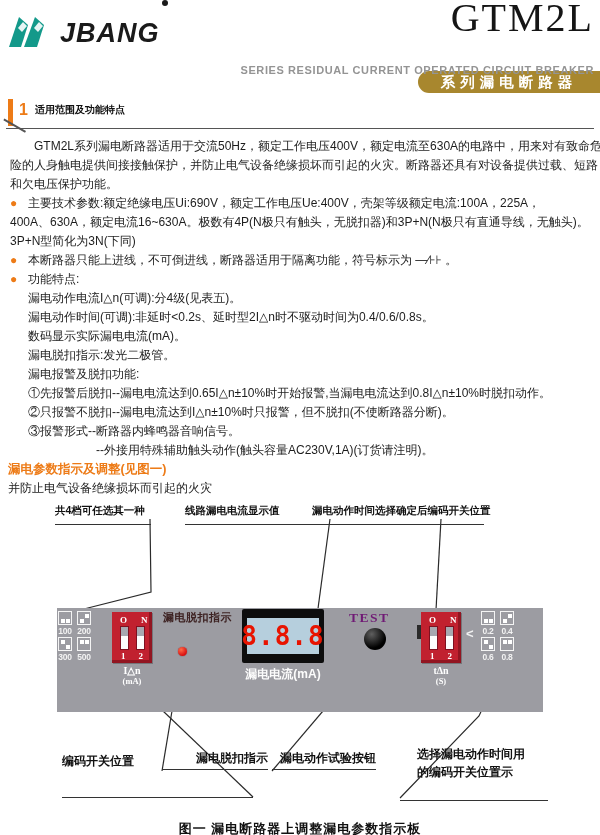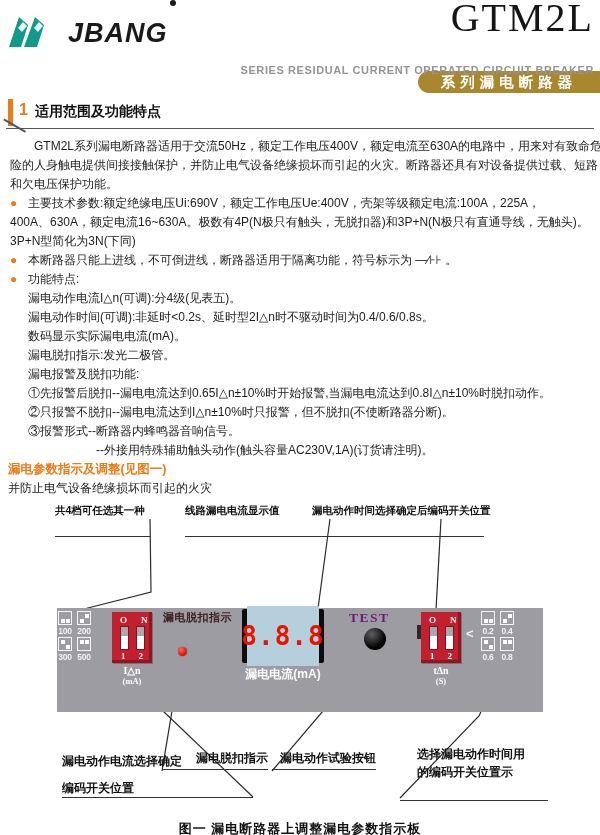--- a/index.html
+++ b/index.html
@@ -1,46 +1,46 @@
 <!DOCTYPE html>
 <html><head>
 <meta charset="utf-8">
 <style>
   html,body{margin:0;padding:0;background:#fff;}
   #page{position:relative;width:600px;height:835px;background:#ffffff;overflow:hidden;
         font-family:"Liberation Sans",sans-serif;color:#222;}
   
   .logo{position:absolute;left:8px;top:12px;display:flex;align-items:flex-start;}
   .logo svg{display:block;}
-  .brand-text{font-style:italic;font-weight:bold;font-size:27px;letter-spacing:1px;color:#1a1a1a;margin-left:12px;margin-top:6px;}
+  .brand-text{font-style:italic;font-weight:bold;font-size:27px;letter-spacing:1px;color:#1a1a1a;margin-left:4px;margin-top:6px;}
   .brand-dot{width:6px;height:6px;border-radius:50%;background:#1a1a1a;display:inline-block;margin-left:2px;position:relative;top:-12px;}
   .gtm-title{position:absolute;right:6px;top:-6px;font-family:"Liberation Serif",serif;font-size:40px;letter-spacing:2px;color:#151515;}
   .series-badge{position:absolute;left:418px;top:27px;width:182px;height:22px;background:#a8872e;
         border-radius:11px 0 0 11px;color:#fff;font-size:14.5px;font-weight:bold;letter-spacing:5px;
         text-align:center;line-height:23px;margin-top:44px;}
   .subtitle-en{position:absolute;right:6px;top:64px;font-size:11px;font-weight:bold;color:#949494;letter-spacing:0.6px;}
   
   .sec-bar{position:absolute;left:8px;top:99px;width:5px;height:27px;background:#ed7b17;}
   .sec-num{position:absolute;left:19px;top:101px;color:#ed7b17;font-weight:bold;font-size:16px;}
-  .sec-title{position:absolute;left:35px;top:103px;font-weight:bold;font-size:14px;color:#111;}
+  .sec-title{position:absolute;left:35px;top:103px;font-weight:bold;font-size:10px;color:#111;}
   .sec-line{position:absolute;left:6px;top:128px;width:588px;border-top:1.5px solid #555;}
   .sec-diag{position:absolute;left:1px;top:131px;width:25px;height:1.5px;background:#555;
         transform:rotate(30deg);transform-origin:right top;}
   
   .body-text{position:absolute;left:10px;top:137px;width:584px;font-size:12px;line-height:19px;color:#1d1d1d;font-weight:500;}
   .bl{white-space:nowrap;}
   .bl-indent{text-indent:24px;}
   .bl-bullet{position:relative;padding-left:18px;}
   .bl-bullet .blt{position:absolute;left:0;top:0;color:#ed7b17;font-size:12px;}
   .bl-sub{padding-left:18px;}
   .bl-sub2{padding-left:86px;}
   .sub-heading{position:absolute;left:8px;top:461px;color:#ed7b17;font-weight:bold;font-size:12.5px;}
   .sub-example{position:absolute;left:8px;top:480px;font-size:12px;color:#222;}
   
-  .cl-top{position:absolute;font-size:10.5px;font-weight:bold;color:#111;border-bottom:1.2px solid #333;padding-bottom:18px;white-space:nowrap;}
+  .cl-top{position:absolute;font-size:10.5px;font-weight:bold;color:#111;border-bottom:1.2px solid #333;padding-bottom:6px;white-space:nowrap;}
   #cl-top-0{left:55px;top:504px;width:96px;}
   #cl-top-1{left:185px;top:504px;width:148px;}
   #cl-top-2{left:312px;top:504px;width:172px;}
   .panel{position:absolute;left:57px;top:608px;width:486px;height:104px;background:#9c9ca2;}
   
   .opt-group{position:absolute;display:grid;grid-template-columns:14px 14px;column-gap:5px;row-gap:0px;}
   #current-group{left:1px;top:3px;}
   #time-group{left:424px;top:3px;}
   .opt-cell{width:14px;text-align:center;margin-bottom:1px;}
   .ind-square{position:relative;width:12px;height:12px;border:1.5px solid #f4f4f4;margin:0 auto;}
@@ -61,21 +61,21 @@
   .dip-nums{font-size:9px;font-weight:bold;color:#fff;display:flex;justify-content:space-between;padding:1px 9px 0 9px;font-family:"Liberation Serif",serif;}
   .dip-tab{position:absolute;left:-4px;top:13px;width:4px;height:14px;background:#2a2a2a;}
   .dip-label{font-size:10px;font-weight:bold;color:#fff;text-align:center;margin-top:2px;font-family:"Liberation Serif",serif;}
   .dip-unit{font-size:8.5px;font-weight:bold;color:#fff;text-align:center;font-family:"Liberation Serif",serif;}
   
   .trip-label{position:absolute;left:106px;top:2px;font-size:11px;font-weight:bold;color:#3d2222;letter-spacing:0.5px;}
   .led{position:absolute;left:121px;top:39px;width:9px;height:9px;border-radius:50%;
         background:radial-gradient(circle at 35% 30%, #ff6a48, #d90f0f 70%);box-shadow:0 0 1px #7a0000;}
   .display{position:absolute;left:185px;top:1px;width:82px;height:54px;background:#0d0d0d;border-radius:2px;
         display:flex;align-items:center;justify-content:center;}
-  .display-inner{width:72px;height:60px;background:#b6cfdd;display:flex;align-items:center;justify-content:center;}
+  .display-inner{width:72px;height:36px;background:#b6cfdd;display:flex;align-items:center;justify-content:center;}
   .digits{font-family:"DejaVu Sans Mono",monospace;font-weight:bold;font-size:26px;color:#e81400;letter-spacing:1px;}
   .display-label{position:absolute;left:170px;top:58px;width:112px;text-align:center;font-size:12px;font-weight:bold;color:#fcfcfc;}
   .test-label{position:absolute;left:292px;top:2px;font-family:"Liberation Serif",serif;font-weight:bold;font-size:13.5px;color:#701a75;letter-spacing:1.5px;}
   .test-button{position:absolute;left:307px;top:20px;width:22px;height:22px;border-radius:50%;
         background:radial-gradient(circle at 35% 28%, #5f5f5f, #000 65%);}
   
   .cl-bottom{position:absolute;font-size:12px;font-weight:bold;color:#111;border-bottom:1.2px solid #333;}
   #cl-b-0{left:62px;top:748px;width:191px;height:49px;}
   #cl-b-0 .cl-line{line-height:27px;}
   #cl-b-1{left:162px;top:750px;width:106px;height:19px;text-align:right;}
@@ -261,21 +261,20 @@
           <div class="ind-square">
             <span class="mini l up"></span>
             <span class="mini r up"></span>
           </div>
           <div class="opt-label">0.8</div>
         </div>
       </div>
   </div>
 
   <div class="cl-bottom" id="cl-b-0">
-      <div class="cl-line">漏电动作电流选择确定</div>
       <div class="cl-line">编码开关位置</div>
     </div>
   <div class="cl-bottom" id="cl-b-1">
       <div class="cl-line">漏电脱扣指示</div>
     </div>
   <div class="cl-bottom" id="cl-b-2">
       <div class="cl-line">漏电动作试验按钮</div>
     </div>
   <div class="cl-bottom" id="cl-b-3">
       <div class="cl-line">选择漏电动作时间用</div>

